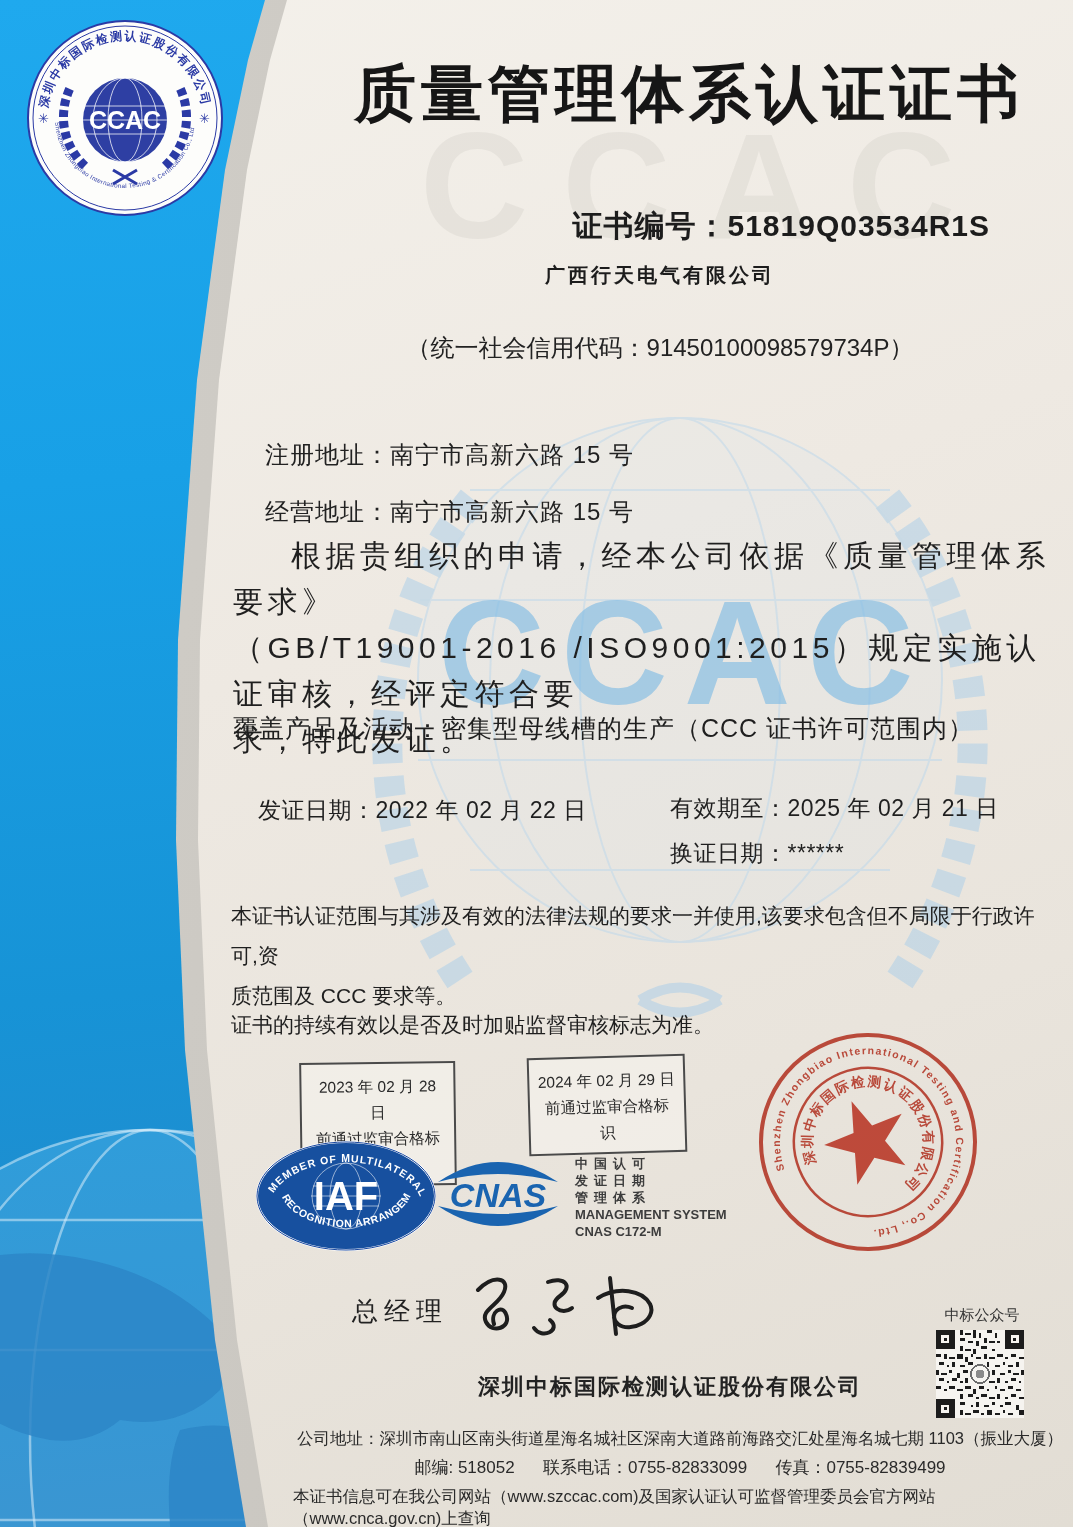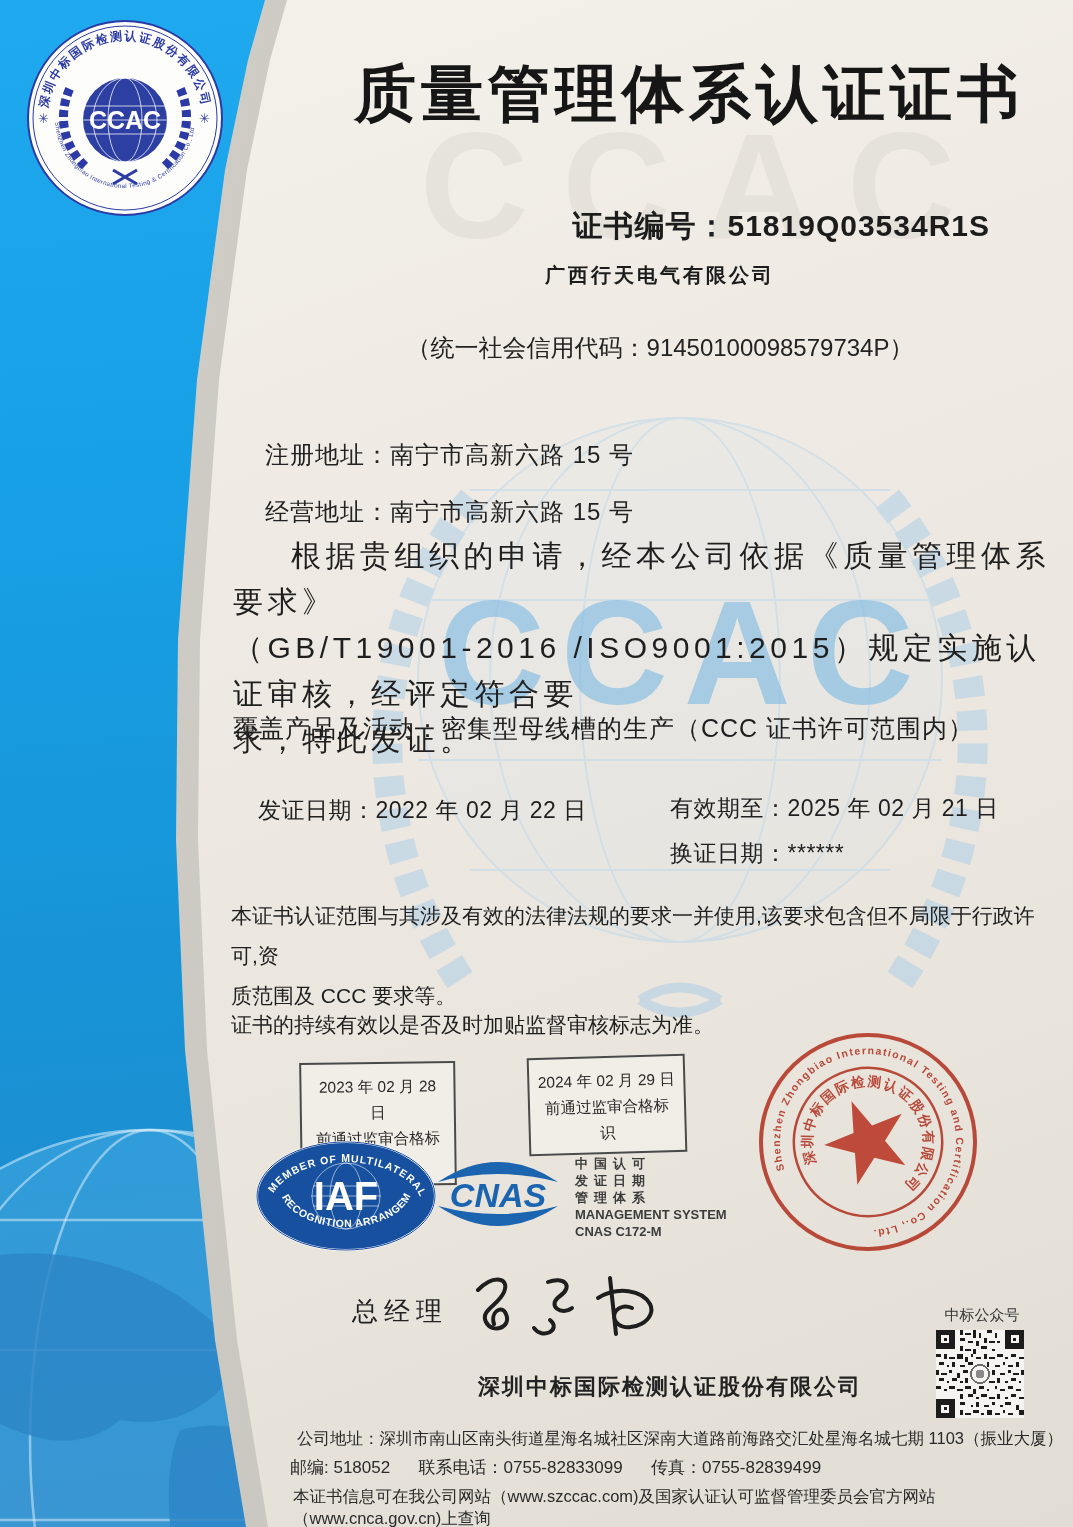--- a/index.html
+++ b/index.html
@@ -40,21 +40,21 @@
   .validity{left:231px;top:992px;width:820px;font-size:21px;color:#1f1f1f;margin-top:19px;}
   .audit-box{border:2px solid #4a4a4a;background:rgba(250,248,244,0.45);
     text-align:center;padding:10px 8px 6px;font-size:15.5px;color:#2a2a2a;line-height:26px;}
   .audit-box .d{display:block;}
   .cnas-lines{font-size:13px;font-weight:700;color:#3c3c3c;line-height:17px;}
   .cnas-lines .zh{letter-spacing:6px;}
   .sig-label{left:352px;top:1294px;font-size:26px;letter-spacing:6px;color:#222;}
   .qr-label{left:932px;top:1306px;width:100px;text-align:center;font-size:15px;color:#333;}
   .issuer{left:300px;top:1372px;width:740px;text-align:center;font-size:22px;font-weight:800;letter-spacing:2px;color:#222;}
   .foot1{left:290px;top:1428px;width:780px;text-align:center;font-size:16.5px;color:#2a2a2a;}
-  .foot2{left:290px;top:1456px;width:780px;font-size:17px;color:#2a2a2a;white-space:pre;}
+  .foot2{left:290px;top:1456px;width:780px;text-align:center;font-size:17px;color:#2a2a2a;white-space:pre;}
   .foot3{left:293px;top:1486px;width:780px;text-align:left;font-size:16.5px;color:#2a2a2a;}
   .wm-ccac{left:438px;top:568px;font-size:148px;font-weight:800;letter-spacing:16px;
     color:rgba(125,185,228,0.62);}
 </style>
 </head>
 <body>
 
 <div class="stage">
 
   <svg class="abs" style="left:-150px;top:1100px;" width="640" height="560" viewBox="0 0 640 560">

